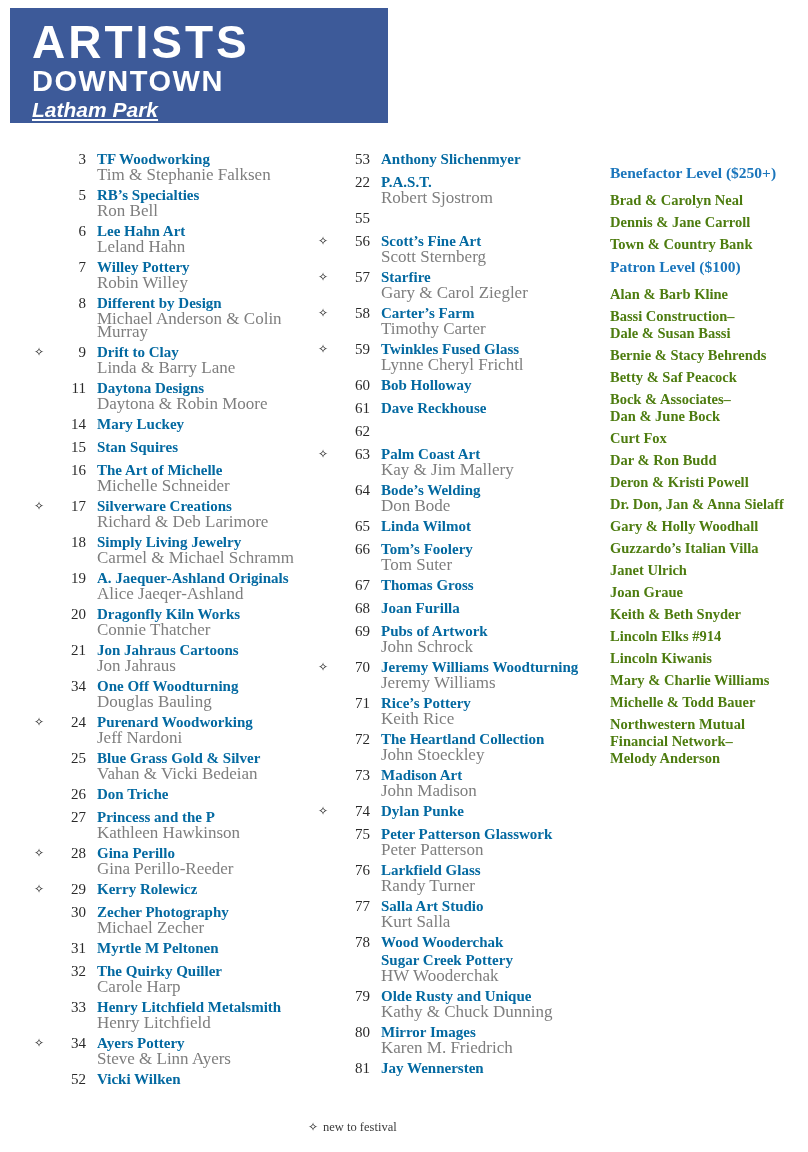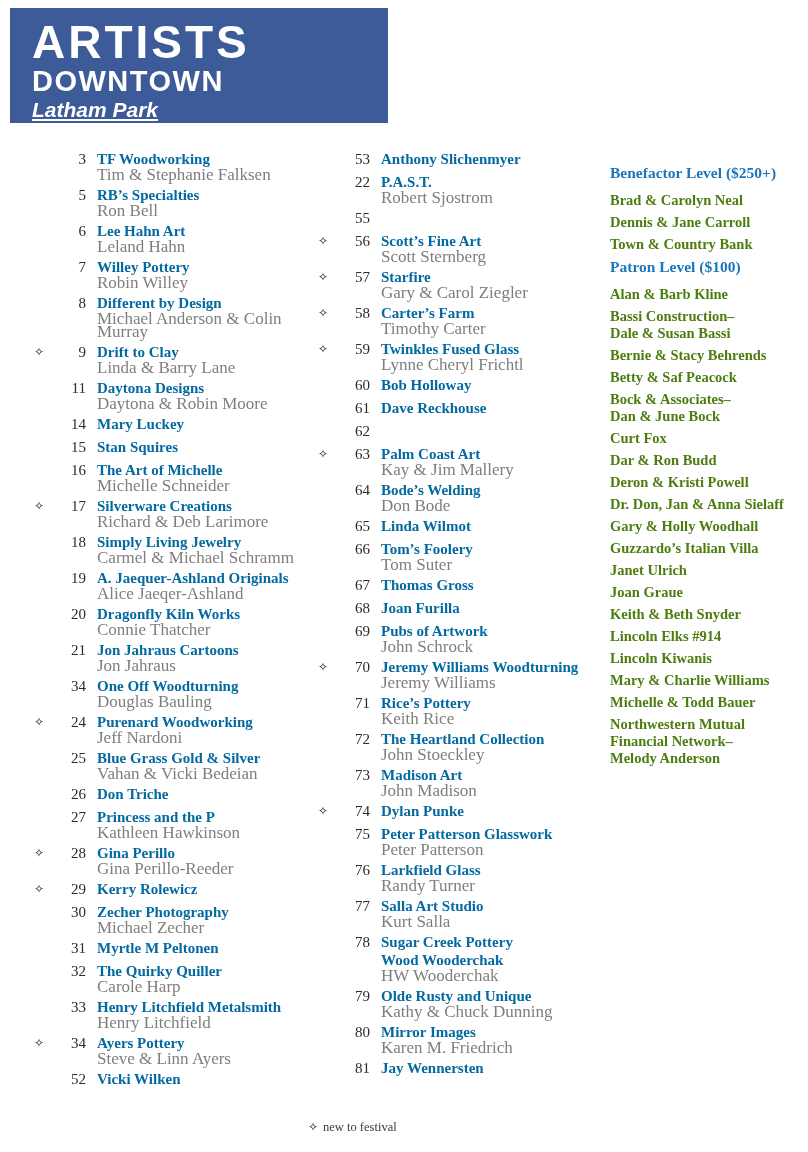--- a/index.html
+++ b/index.html
@@ -482,22 +482,22 @@
         <span class="num">77</span>
         <span class="info">
           <div class="name">Salla Art Studio</div>
           <div class="sub">Kurt Salla</div>
         </span>
       </div>
       <div class="entry">
         <span class="star-cell"></span>
         <span class="num">78</span>
         <span class="info">
+          <div class="name">Wood Wooderchak</div>
           <div class="name">Sugar Creek Pottery</div>
-          <div class="name">Wood Wooderchak</div>
           <div class="sub">HW Wooderchak</div>
         </span>
       </div>
       <div class="entry">
         <span class="star-cell"></span>
         <span class="num">79</span>
         <span class="info">
           <div class="name">Olde Rusty and Unique</div>
           <div class="sub">Kathy &amp; Chuck Dunning</div>
         </span>

